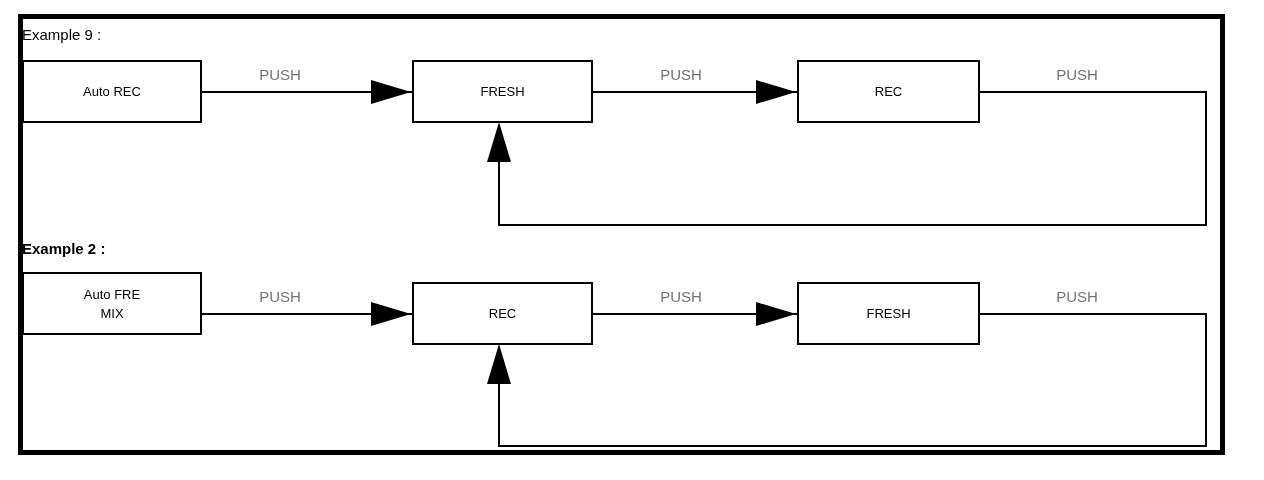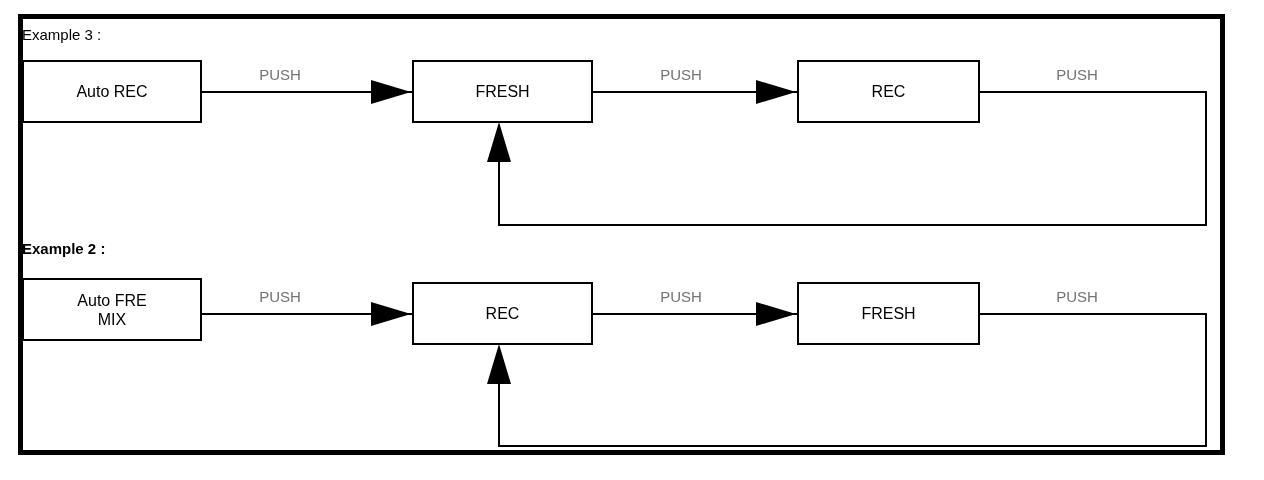--- a/index.html
+++ b/index.html
@@ -43,21 +43,21 @@
   
   .state-box {
     position: absolute;
     border: 2px solid #000000;
     box-sizing: border-box;
     background: #ffffff;
     display: flex;
     flex-direction: column;
     align-items: center;
     justify-content: center;
-    font-size: 16px;
+    font-size: 13px;
     line-height: 19px;
     text-align: center;
     color: #000000;
   }
   .state-box .line {
     display: block;
     white-space: nowrap;
   }
   
   .h-line {
@@ -97,21 +97,21 @@
     color: #737373;
   }
 </style>
 </head>
 <body>
 
 <div id="stage">
 
   <div class="outer-frame"></div>
 
-  <div class="section-label" style="left:22px; top:26px;">Example 3 :</div>
+  <div class="section-label" style="left:22px; top:26px;">Example 9 :</div>
 
   <div class="state-box" style="left:22px; top:60px; width:180px; height:63px;">
     <span class="line">Auto REC</span>
   </div>
 
   <div class="h-line" style="left:202px; top:91px; width:212px;"></div>
   <div class="arrow-right" style="left:371px; top:80px;"></div>
   <div class="edge-label" style="left:249px; top:66px; width:62px;">PUSH</div>
 
   <div class="state-box" style="left:412px; top:60px; width:181px; height:63px;">
@@ -128,21 +128,21 @@
 
   <div class="edge-label" style="left:1046px; top:66px; width:62px;">PUSH</div>
   <div class="h-line" style="left:980px; top:91px; width:227px;"></div>
   <div class="v-line" style="left:1205px; top:91px; height:135px;"></div>
   <div class="h-line" style="left:498px; top:224px; width:709px;"></div>
   <div class="v-line" style="left:498px; top:155px; height:71px;"></div>
   <div class="arrow-up" style="left:487px; top:122px;"></div>
 
   <div class="section-label" style="left:22px; top:240px;font-weight:bold;">Example 2 :</div>
 
-  <div class="state-box" style="left:22px; top:278px; width:180px; height:63px;">
+  <div class="state-box" style="left:22px; top:272px; width:180px; height:63px;">
     <span class="line">Auto FRE</span>
     <span class="line">MIX</span>
   </div>
 
   <div class="h-line" style="left:202px; top:313px; width:212px;"></div>
   <div class="arrow-right" style="left:371px; top:302px;"></div>
   <div class="edge-label" style="left:249px; top:288px; width:62px;">PUSH</div>
 
   <div class="state-box" style="left:412px; top:282px; width:181px; height:63px;">
     <span class="line">REC</span>

